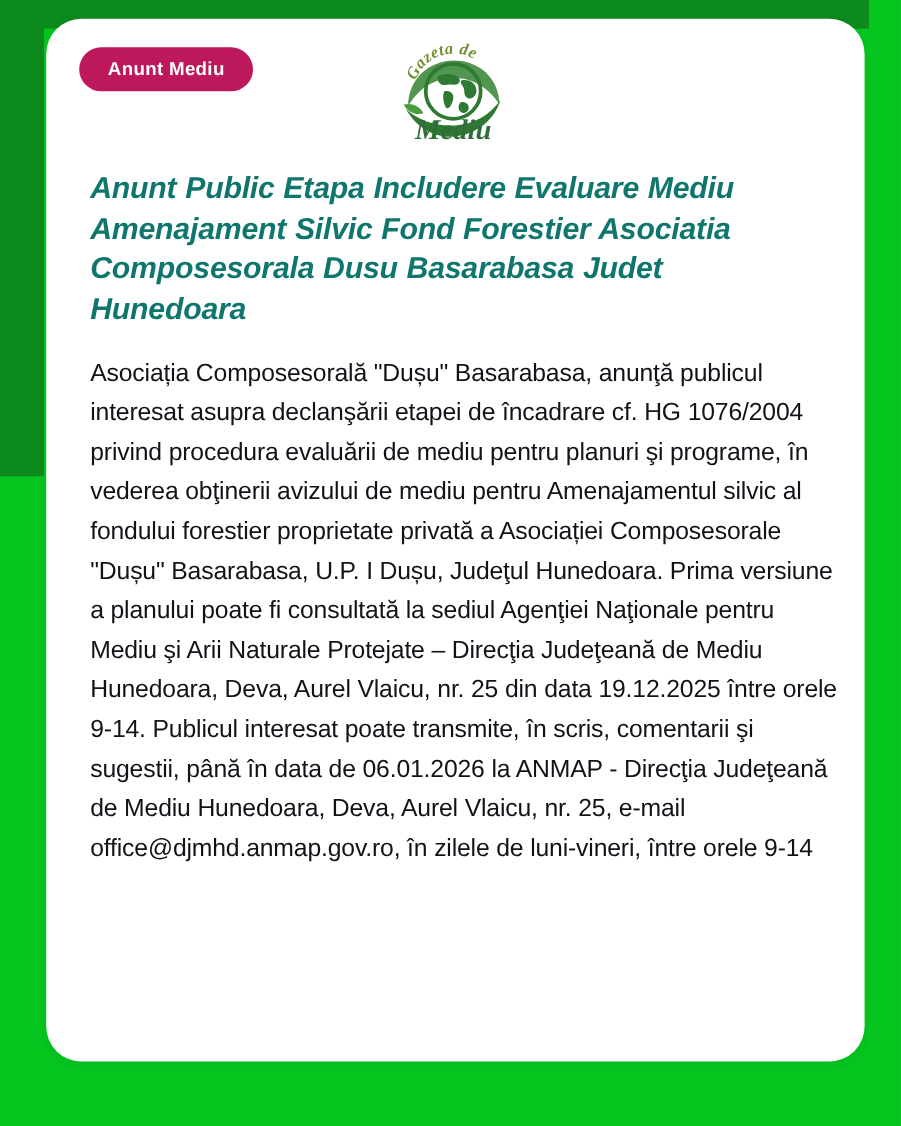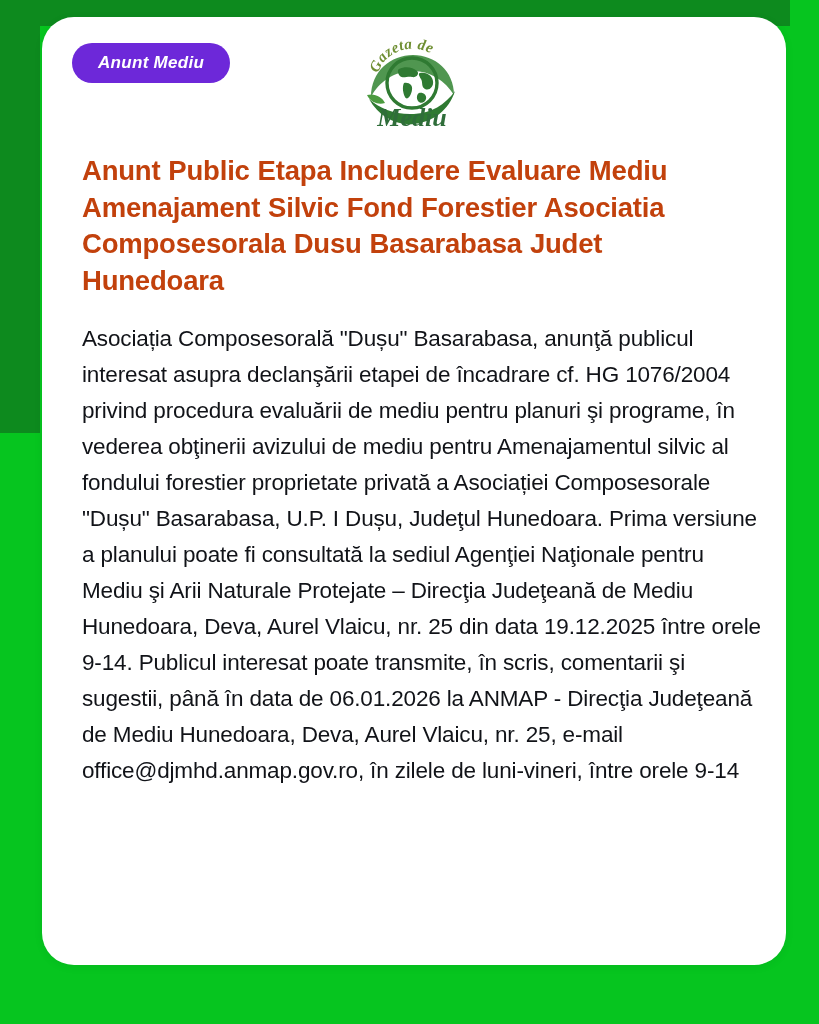--- a/index.html
+++ b/index.html
@@ -54,50 +54,50 @@
 
   
   #card-header {
     position: relative;
     height: 118px;
   }
   #badge {
     position: absolute;
     left: 30px;
     top: 26px;
-    background: #6d28d9;
+    background: #be185d;
     color: #ffffff;
     border-radius: 22px;
     padding: 11px 26px 12px 26px;
     font-size: 17px;
     font-weight: 700;
     letter-spacing: 0.3px;
     line-height: 1;
     white-space: nowrap;
-    font-style: italic;
   }
   #logo {
     position: absolute;
     left: 315px;
     top: 8px;
     width: 110px;
     height: 110px;
   }
   #logo svg { display: block; }
 
   
   #title {
     margin: 0;
     padding: 18px 44px 0 40px;
-    color: #c2410c;
+    color: #0f766e;
     font-size: 27.5px;
     line-height: 1.33;
     font-weight: 800;
     letter-spacing: -0.2px;
     word-spacing: 0.5px;
+    font-style: italic;
   }
 
   
   #body-text {
     margin: 0;
     padding: 22px 18px 0 40px;
     color: #111318;
     font-size: 22.5px;
     line-height: 1.60;
     font-weight: 400;

